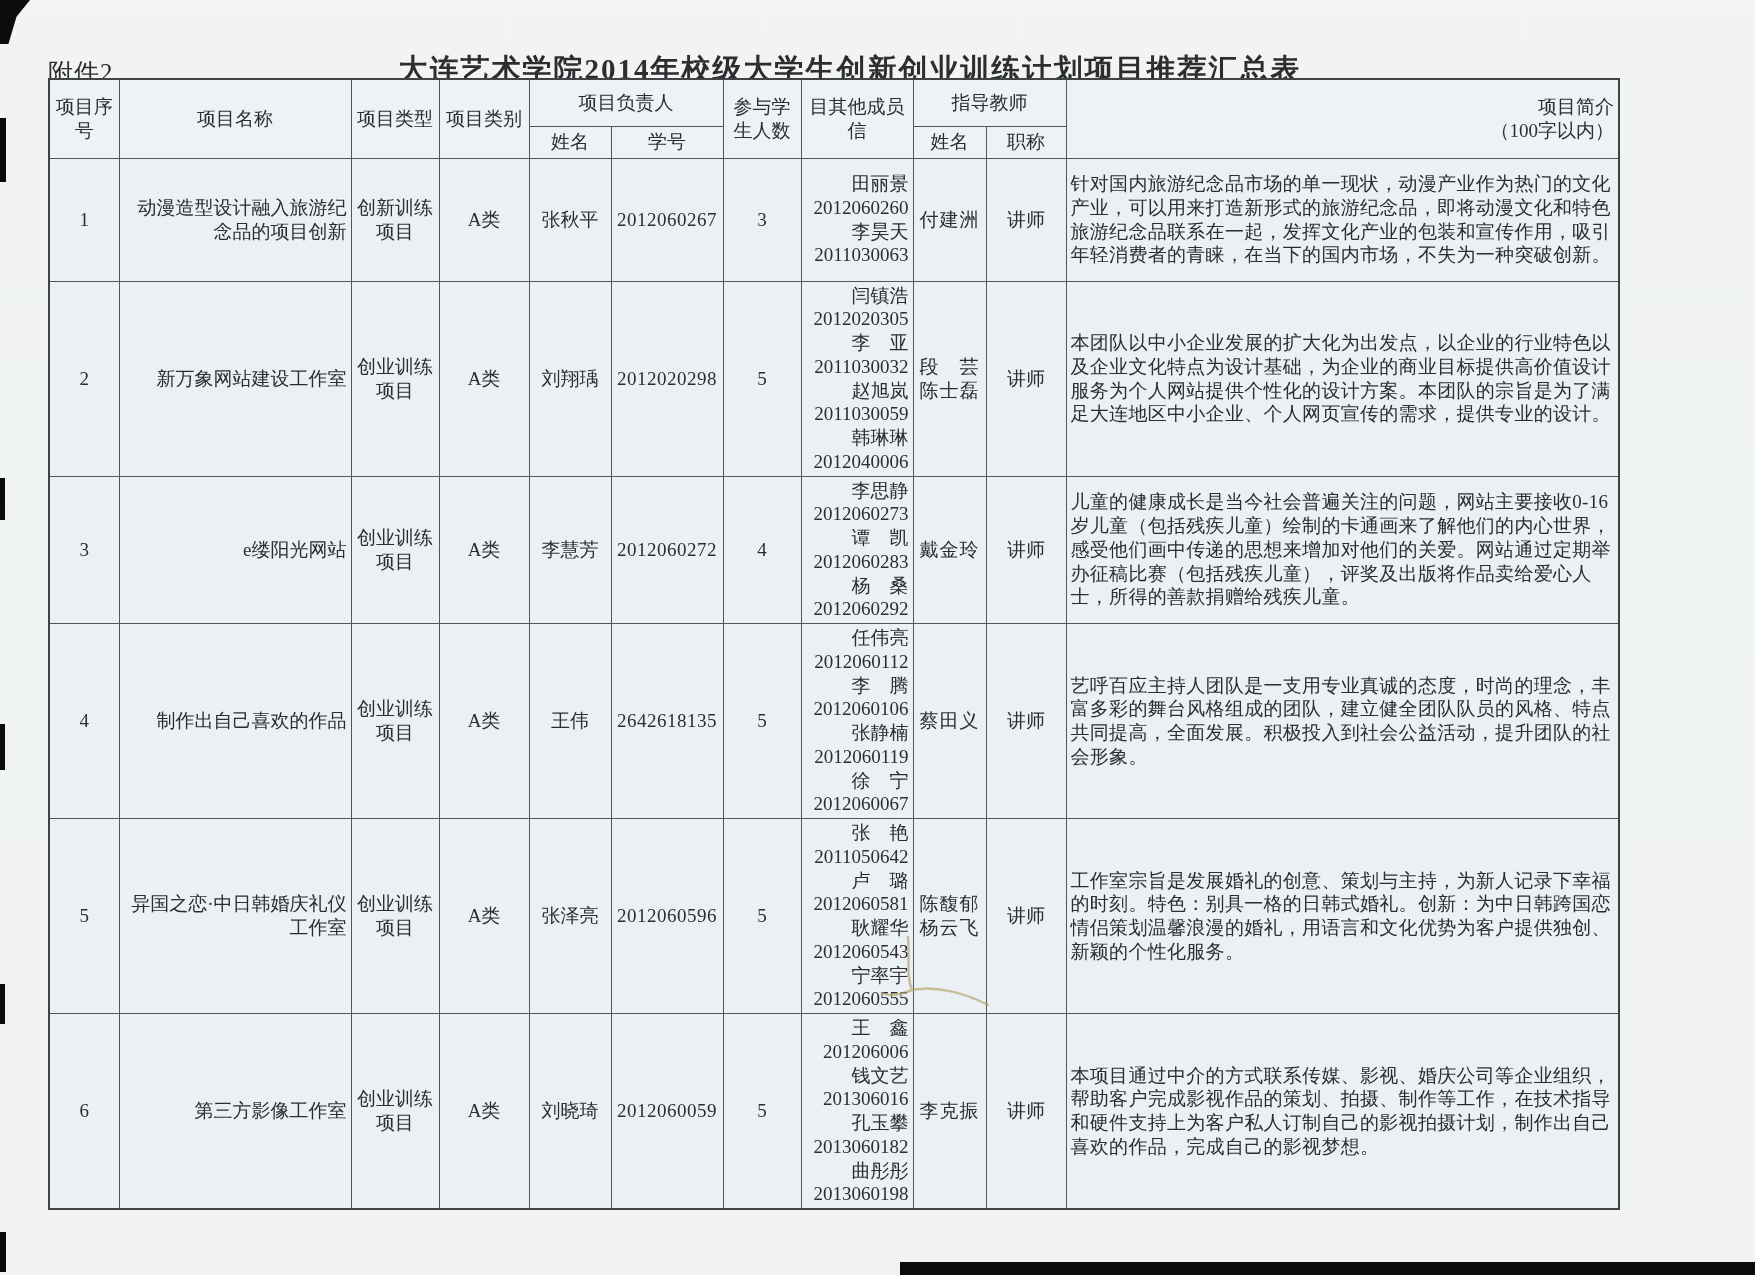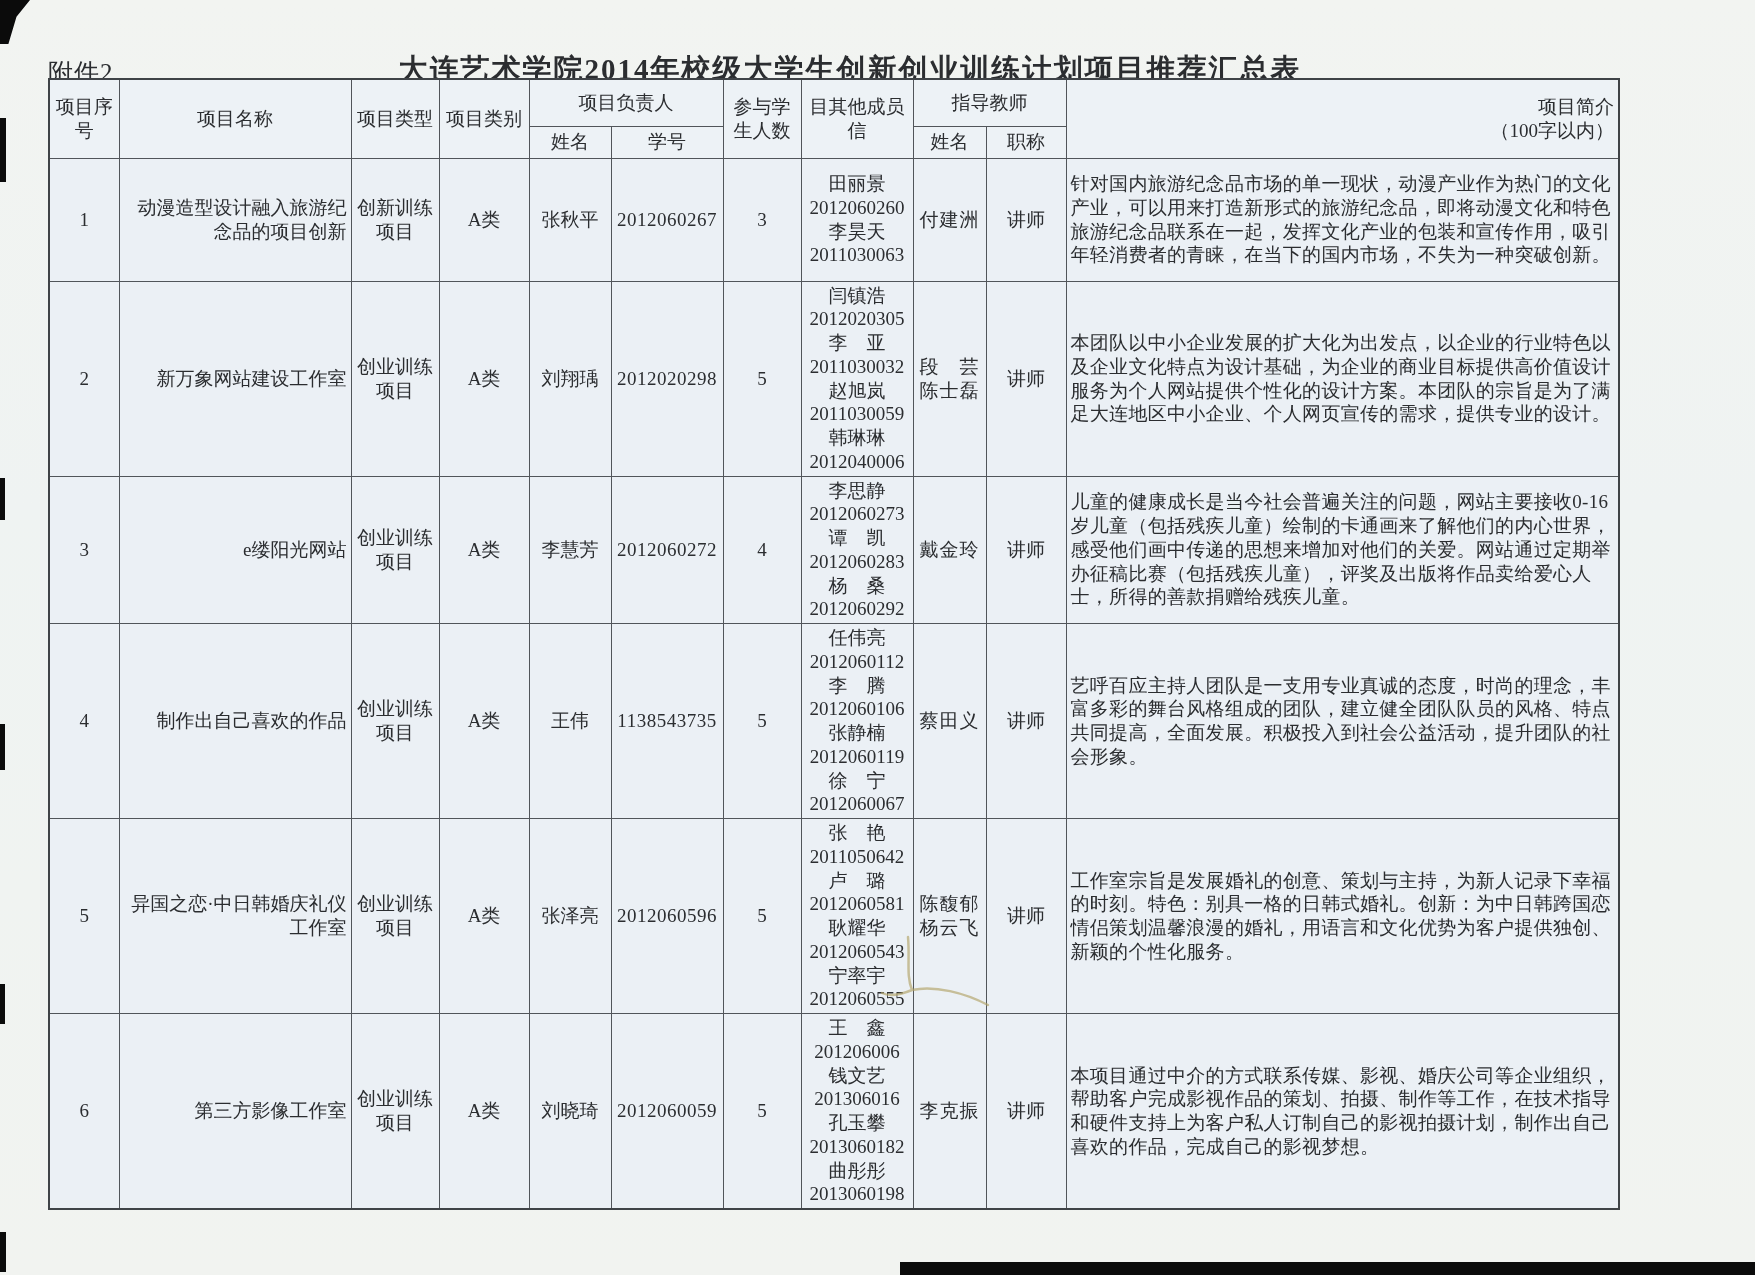--- a/index.html
+++ b/index.html
@@ -39,21 +39,21 @@
     vertical-align:middle;
     overflow:hidden;
   }
   th{background:#edf2f6;}
   td{background:#ebf0f5;}
   .hdr{ text-align:center; font-size:20px; }
   .pre{ white-space:pre-line;text-align:right; }
   .c-center{ text-align:center; }
   .c-name{ text-align:right; padding-left:8px; font-size:20px;}
   .c-type{ text-align:center; }
-  .c-members{ text-align:center; padding-left:10px; line-height:1.16; font-size:19px; white-space:pre-line;}
+  .c-members{ text-align:right; padding-left:10px; line-height:1.16; font-size:19px; white-space:pre-line;}
   .c-advisor{ text-align:center; white-space:pre-line; letter-spacing:1px;}
   .c-intro{ text-align:left; vertical-align:top; padding:6px 8px; font-size:17.5px; line-height:1.5; letter-spacing:0.3px;}
   .c-id{ font-family:"Liberation Serif","DejaVu Serif",serif; letter-spacing:0.5px;}
   
   .artifact{position:absolute;background:#0b0b0b;}
   .a-corner{left:0;top:0;width:30px;height:44px;clip-path:polygon(0 0,100% 0,55% 38%,28% 100%,0 100%);}
   .a-e1{left:0;top:118px;width:6px;height:64px;}
   .a-e2{left:0;top:478px;width:5px;height:42px;}
   .a-e3{left:0;top:724px;width:5px;height:46px;}
   .a-e4{left:0;top:984px;width:5px;height:40px;}
@@ -161,21 +161,21 @@
       <td class="c-center">讲师</td>
       <td class="c-intro">儿童的健康成长是当今社会普遍关注的问题，网站主要接收0-16岁儿童（包括残疾儿童）绘制的卡通画来了解他们的内心世界，感受他们画中传递的思想来增加对他们的关爱。网站通过定期举办征稿比赛（包括残疾儿童），评奖及出版将作品卖给爱心人士，所得的善款捐赠给残疾儿童。</td>
     </tr>
 
     <tr style="height: 170px;">
       <td class="c-center">4</td>
       <td class="c-name">制作出自己喜欢的作品</td>
       <td class="c-type">创业训练项目</td>
       <td class="c-center">A类</td>
       <td class="c-center">王伟</td>
-      <td class="c-center c-id">1138543735</td>
+      <td class="c-center c-id">2642618135</td>
       <td class="c-center">5</td>
       <td class="c-members">任伟亮
 2012060112
 李　腾
 2012060106
 张静楠
 2012060119
 徐　宁
 2012060067</td>
       <td class="c-advisor">蔡田义</td>

